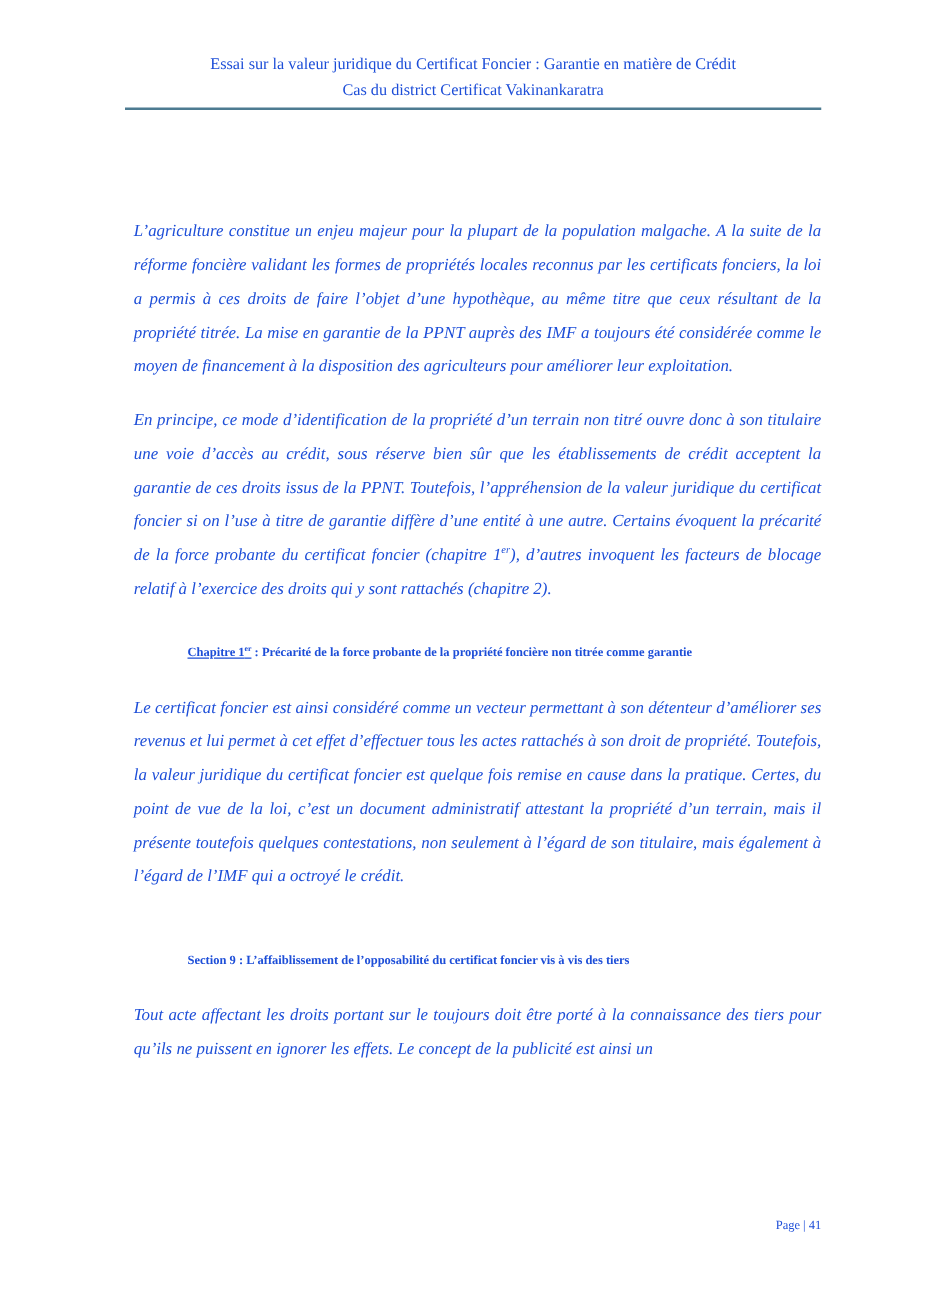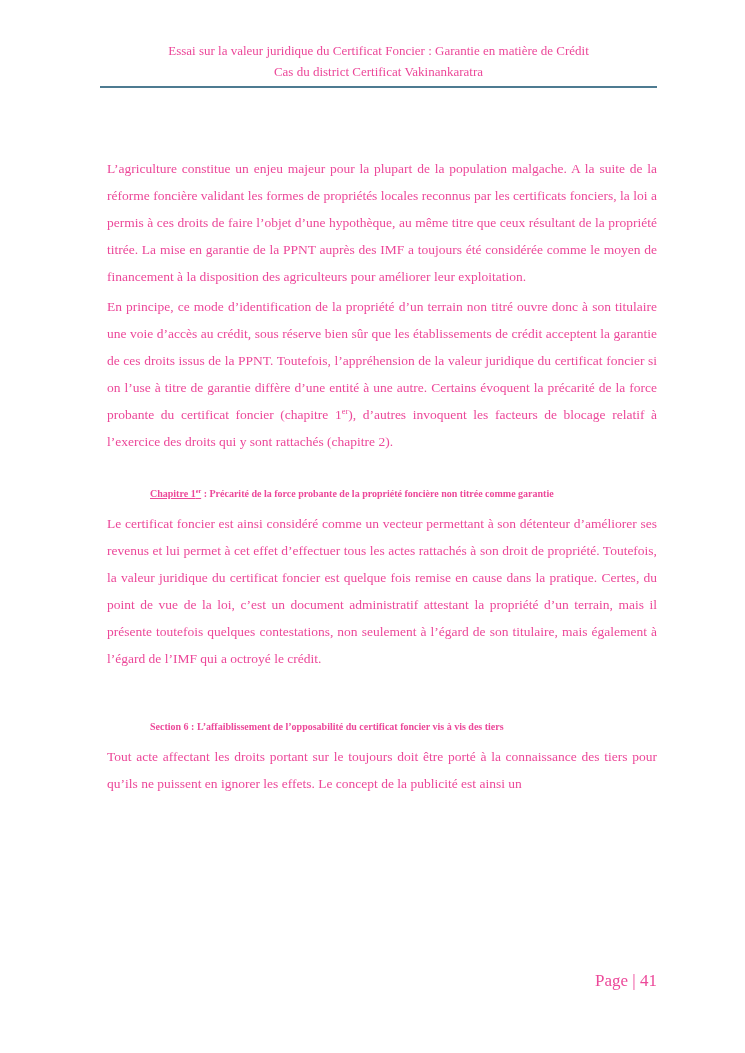--- a/index.html
+++ b/index.html
@@ -6,45 +6,46 @@
     margin: 0;
     padding: 0;
     background: #ffffff;
   }
   .page {
     position: relative;
     width: 745px;
     height: 1053px;
     background: #ffffff;
     font-family: "Liberation Serif", "DejaVu Serif", serif;
-    color: #ec4899;
+    color: #1d4ed8;
     overflow: hidden;
   }
   .header {
     position: absolute;
     top: 40px;
     left: 100px;
     right: 88px;
     text-align: center;
     font-size: 13px;
     line-height: 21px;
     padding-bottom: 4px;
     border-bottom: 2px solid #4d7b91;
   }
   .content {
     position: absolute;
     top: 155px;
     left: 107px;
     right: 88px;
   }
   .content p {
-    margin: 0 0 3px 0;
+    margin: 16px 0 3px 0;
     font-size: 13.5px;
     line-height: 27px;
     text-align: justify;
+    font-style: italic;
   }
   .heading {
     font-weight: bold;
     font-size: 10px;
     line-height: 27px;
     margin-left: 43px;
     text-align: left;
   }
   .chapter-heading {
     margin-top: 25px;
@@ -59,21 +60,21 @@
   }
   sup.ord {
     font-size: 0.62em;
     vertical-align: super;
     line-height: 0;
   }
   .footer {
     position: absolute;
     top: 973px;
     right: 88px;
-    font-size: 17px;
+    font-size: 10px;
     line-height: 16px;
   }
 </style>
 </head>
 <body>
 
 <div class="page">
 
   <div class="header">
     <div>Essai sur la valeur juridique du Certificat Foncier : Garantie en matière de Crédit</div>
@@ -83,21 +84,21 @@
   <div class="content">
 
     <p>L’agriculture constitue un enjeu majeur pour la plupart de la population malgache. A la suite de la réforme foncière validant les formes de propriétés locales reconnus par les certificats fonciers, la loi a permis à ces droits de faire l’objet d’une hypothèque, au même titre que ceux résultant de la propriété titrée. La mise en garantie de la PPNT auprès des IMF a toujours été considérée comme le moyen de financement à la disposition des agriculteurs pour améliorer leur exploitation.</p>
 
     <p><span>En principe, ce mode d’identification de la propriété d’un terrain  non titré ouvre donc à son titulaire une voie d’accès au crédit, sous réserve bien sûr que les établissements de crédit acceptent la garantie de ces droits issus de la PPNT. Toutefois, l’appréhension de la valeur juridique du certificat foncier si on l’use à titre de garantie diffère d’une entité à une autre. Certains évoquent la précarité de la force probante du certificat foncier (chapitre 1</span><sup class="ord">er</sup><span>), d’autres invoquent les facteurs de blocage relatif à l’exercice des droits qui y sont rattachés (chapitre 2).</span></p>
 
     <div class="heading chapter-heading"><span class="underlined"><span>Chapitre 1</span><sup class="ord">er</sup></span><span> : </span><span>Précarité de la force probante de la propriété foncière non titrée comme garantie</span></div>
 
     <p> Le certificat foncier  est ainsi considéré comme un vecteur permettant à son détenteur d’améliorer ses revenus et lui permet à cet effet d’effectuer tous les  actes rattachés à son droit de propriété. Toutefois, la valeur juridique du certificat foncier est quelque fois remise en cause dans la pratique. Certes, du point de vue de la loi, c’est un document administratif attestant la propriété d’un terrain, mais il présente toutefois quelques contestations, non seulement à l’égard de son titulaire, mais également à l’égard de l’IMF qui a octroyé le crédit.</p>
 
-    <div class="heading section-heading">Section 6 : L’affaiblissement de l’opposabilité du certificat foncier vis à vis des tiers</div>
+    <div class="heading section-heading">Section 9 : L’affaiblissement de l’opposabilité du certificat foncier vis à vis des tiers</div>
 
     <p>Tout acte affectant les droits portant sur le toujours doit être porté à la connaissance des tiers pour qu’ils ne puissent en ignorer les effets. Le concept de la publicité est ainsi un</p>
 
   </div>
 
   <div class="footer">Page | 41</div>
 
 </div>
 
 </body></html>

